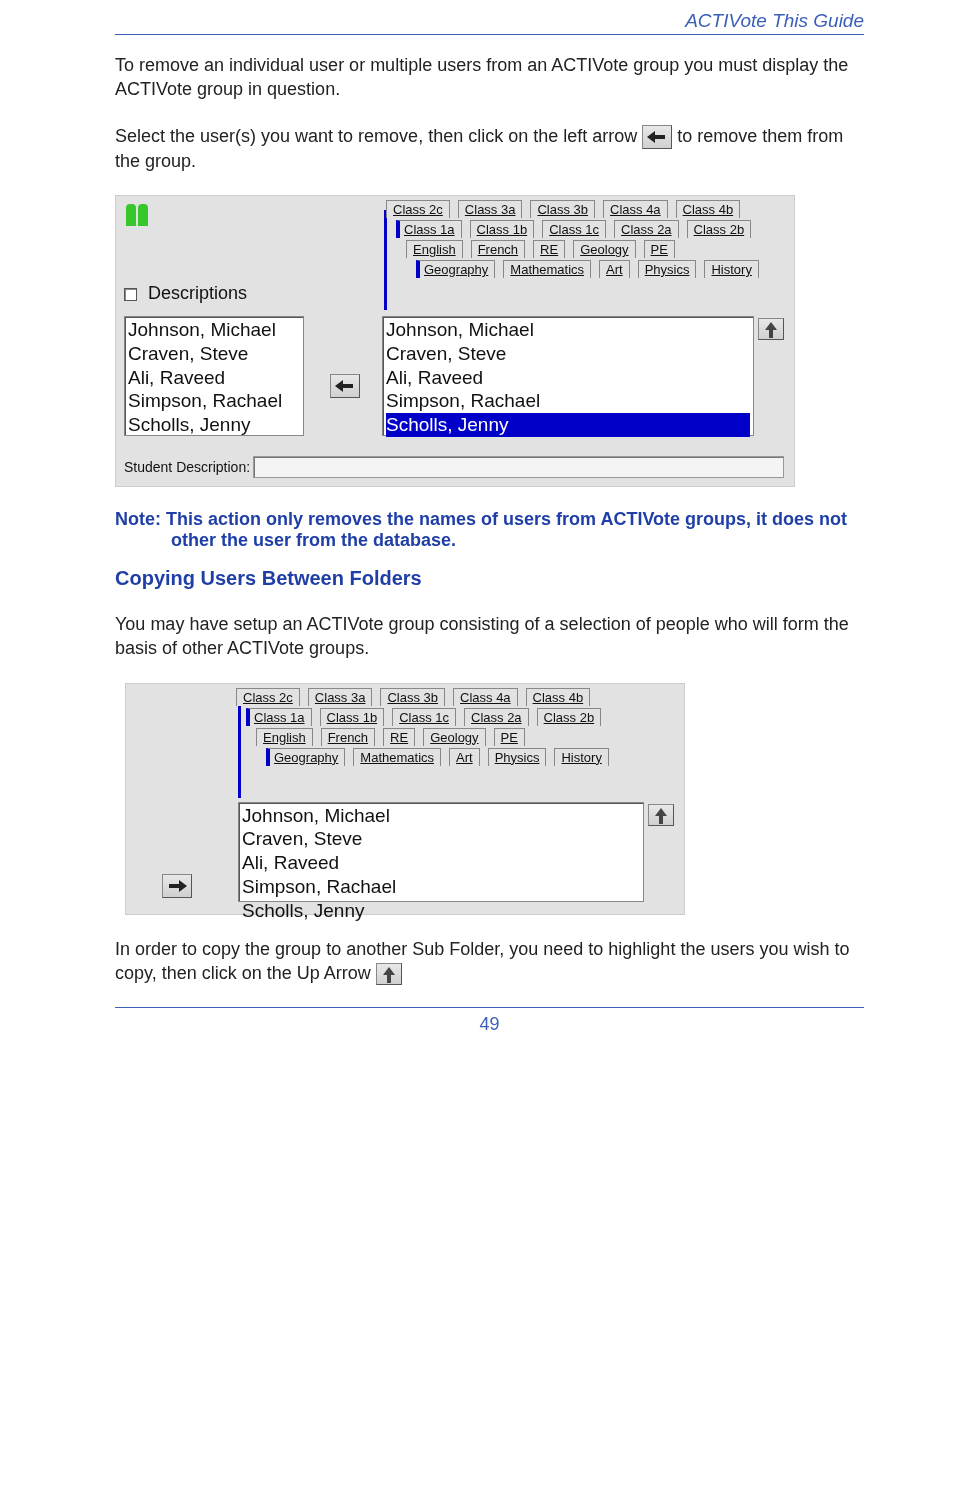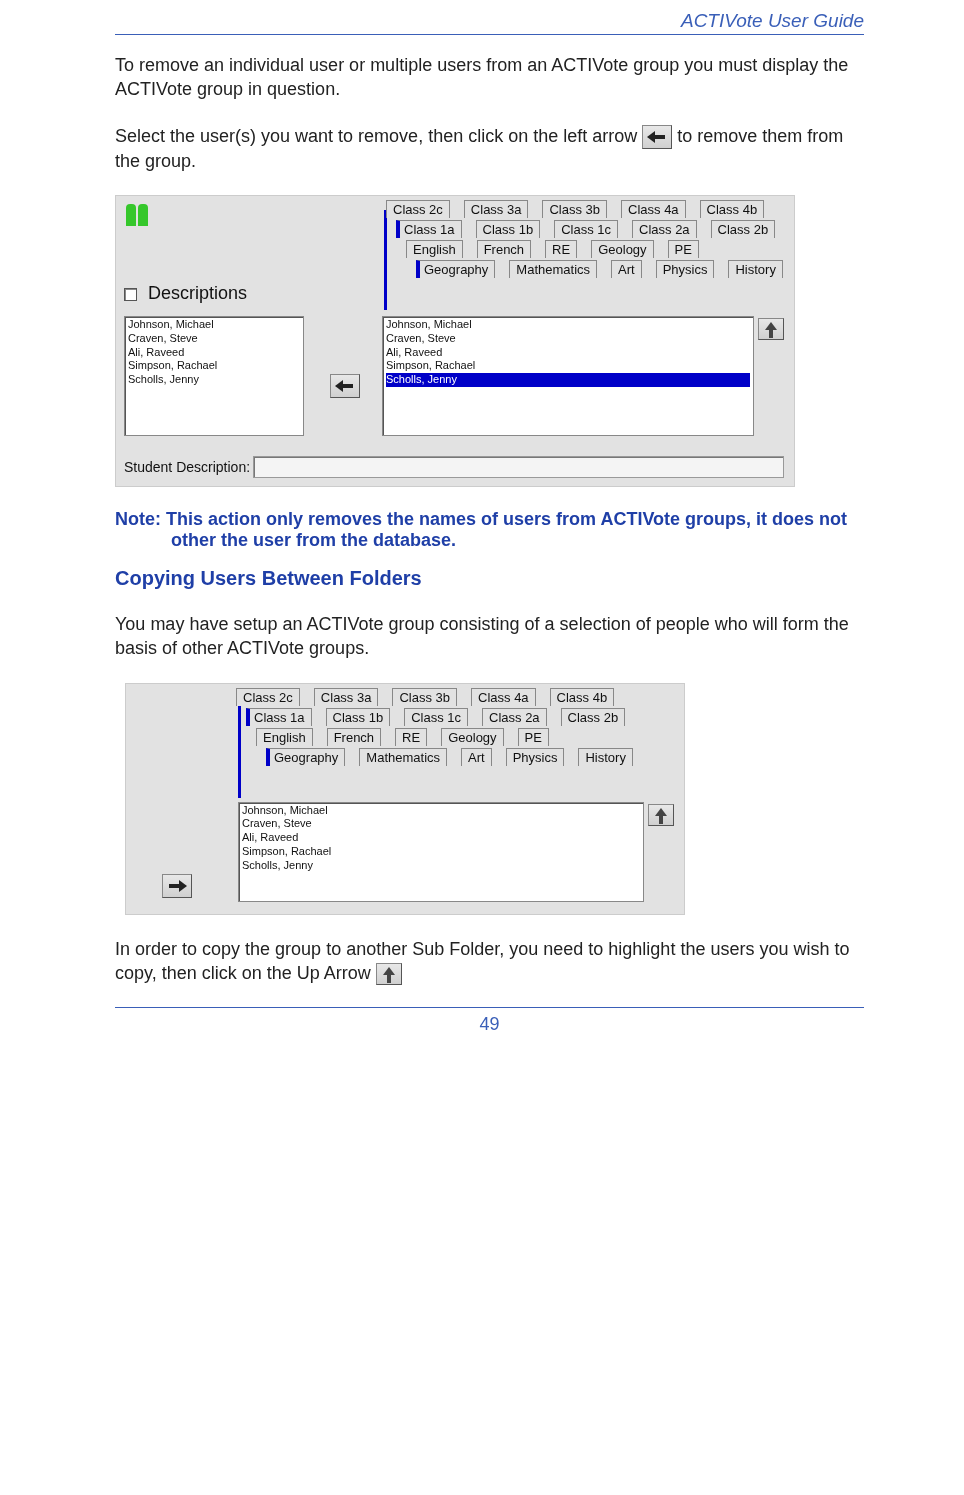--- a/index.html
+++ b/index.html
@@ -117,21 +117,21 @@
     background: #e2e2e2;
     margin-bottom: 22px;
     font-family: "MS Sans Serif", Tahoma, Arial, sans-serif;
     font-size: 14px;
     color: #111;
     position: relative;
   }
   .shot1 { width: 680px; height: 292px; }
   .shot2 { width: 560px; height: 232px; margin-left:10px; }
 
-  .tab-row { display:flex; gap:14px; margin-bottom:2px; }
+  .tab-row { display:flex; gap:8px; margin-bottom:2px;text-decoration:underline; }
   .tab {
     display:inline-block;
     padding:1px 6px;
     background:#e2e2e2;
     border:1px solid #888;
     border-bottom:none;
     font-size:13px;
     white-space:nowrap;
   }
   .tab.selected { border-left:4px solid #0000c8; padding-left:4px; }
@@ -150,21 +150,21 @@
   .people-icon::before{left:2px;top:2px;width:10px;height:22px;border-radius:4px 4px 0 0;}
   .people-icon::after{left:14px;top:2px;width:10px;height:22px;border-radius:4px 4px 0 0;}
   .chk {
     display:inline-block;width:13px;height:13px;border:1px solid #555;background:#fff;vertical-align:middle;margin-right:6px;
     box-shadow: inset 1px 1px 0 #888;
   }
   .desc-row{ margin-top:52px; font-size:18px;}
   .listbox {
     background:#fff;border:1px solid #888;
     box-shadow: inset 1px 1px 0 #555;
-    font-size:11px;line-height:1.25;
+    font-size:19px;line-height:1.25;
     padding:1px 3px;
   }
   .list-item{white-space:nowrap;}
   .list-item.sel{background:#0000c8;color:#fff;display:block;}
   .student-desc-row{
     position:absolute;left:8px;bottom:8px;
     display:flex;align-items:center;gap:3px;width:660px;
   }
   .student-desc-row .field{
     flex:1;height:22px;background:#f4f4f4;border:1px solid #999;
@@ -185,21 +185,21 @@
   .s2-up{ position:absolute; right:10px; top:120px;}
   .s2-mid-btn{ position:absolute; left:36px; top:190px; }
   .s2-blueline{ left:112px; top:14px; height:100px;}
 
   .page-num { text-align:center; color:#3a5fb8; font-size:18px; }
 </style>
 </head>
 <body>
 
 <div class="page">
-  <div class="header-title">ACTIVote User Guide</div>
+  <div class="header-title">ACTIVote This Guide</div>
   <hr class="top">
 
 
   <p class="body-text">To remove an individual user or multiple users from an ACTIVote group you must display the ACTIVote group in question.</p>
 
   <p class="body-text">
     <span>Select the user(s) you want to remove, then click on the left arrow </span>
     <span class="icon-btn arrow-left"></span>
     <span> to remove them from the group.</span>
   </p>

